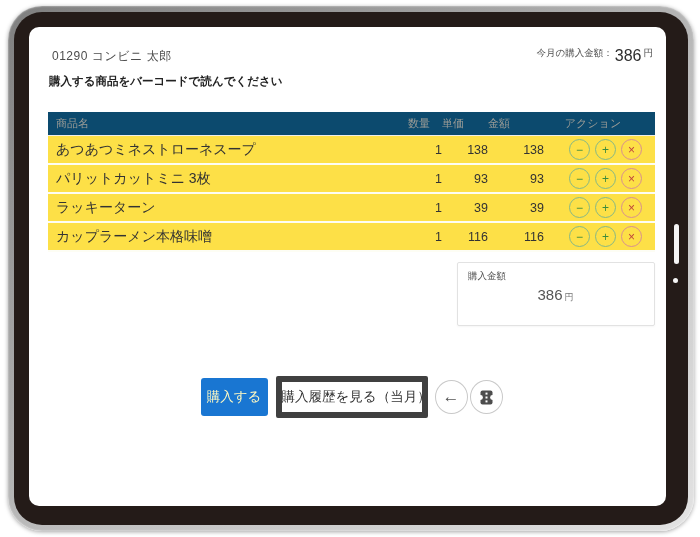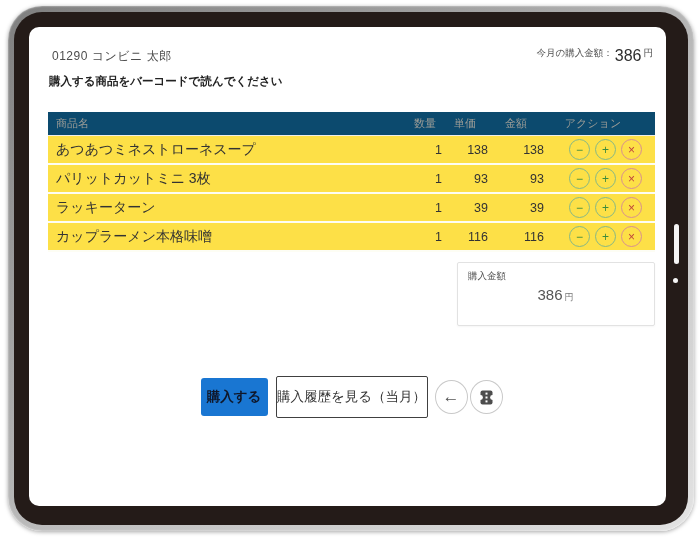--- a/index.html
+++ b/index.html
@@ -38,21 +38,21 @@
 
   
   .ptable { margin-top:8px; }
   .thead, .trow {
     display:grid;
     grid-template-columns:1fr 34px 46px 56px 98px;
     align-items:center;
     padding:0 13px 0 8px;
   }
   .thead { height:24px; color:#9c9c96; font-size:11px; border-bottom:1px solid #eeeeea; background:#0c4a6e;margin-top:23px; }
-  .thead .h-num { text-align:center; }
+  .thead .h-num { text-align:left; }
   .thead .h-act { text-align:center; }
   .trow { height:29px; background:#fde047; border-bottom:2px solid #fdfdf4; }
   .cell.name { font-size:14px; color:#333; white-space:nowrap; overflow:hidden; }
   .cell.num { font-size:12.5px; color:#333; text-align:right; }
   .actions-cell { display:flex; justify-content:flex-end; align-items:center; gap:5px; }
   .cbtn {
     width:21px; height:21px; border-radius:50%; background:transparent;
     font-size:12px; line-height:18px; text-align:center; cursor:pointer;
     display:flex; align-items:center; justify-content:center; padding:0;
   }
@@ -68,26 +68,26 @@
     padding:7px 11px 0 10px;
   }
   .total-box .lbl { font-size:9.5px; color:#4d4d4d; }
   .total-box .amt-line { text-align:center; margin-top:3px; }
   .total-box .val { font-size:15px; color:#555; }
   .total-box .unit { font-size:9px; color:#777; margin-left:2px; }
 
   
   .action-row { margin-top:50px; display:flex; justify-content:center; align-items:center; }
   .buy-btn {
-    width:67px; height:38px; background:#1976d2; color:#0f172a; border:none;
-    border-radius:3px; font-size:13.5px; cursor:pointer; font-family:inherit;font-weight:bold;
+    width:67px; height:38px; background:#1976d2; color:#fef9c3; border:none;
+    border-radius:3px; font-size:13.5px; cursor:pointer; font-family:inherit;
   }
   .history-btn {
     width:152px; height:42px; background:#fff; color:#333;
-    border:1px solid #404040; border-radius:2px; font-size:13.5px;
+    border:6px solid #404040; border-radius:2px; font-size:13.5px;
     margin-left:8px; cursor:pointer; font-family:inherit; white-space:nowrap;
   }
   .circle-btn {
     width:33px; height:34px; border-radius:50%; background:#fff;
     border:1px solid #c9c9c9; display:flex; align-items:center; justify-content:center;
     cursor:pointer; padding:0;
   }
   .circle-btn.back { margin-left:7px; font-size:17px; color:#555; }
   .circle-btn.keypad { margin-left:2px; }
 </style>

